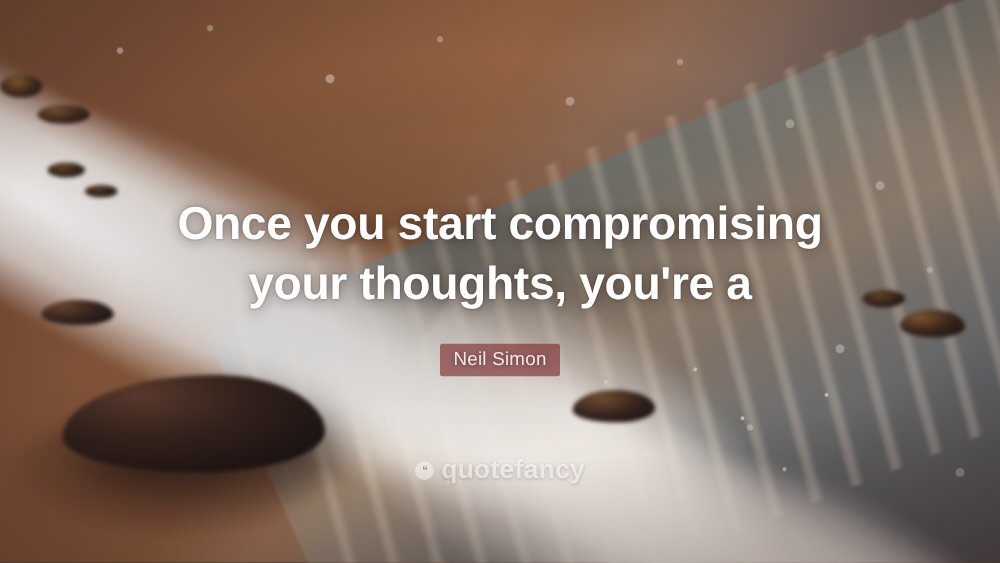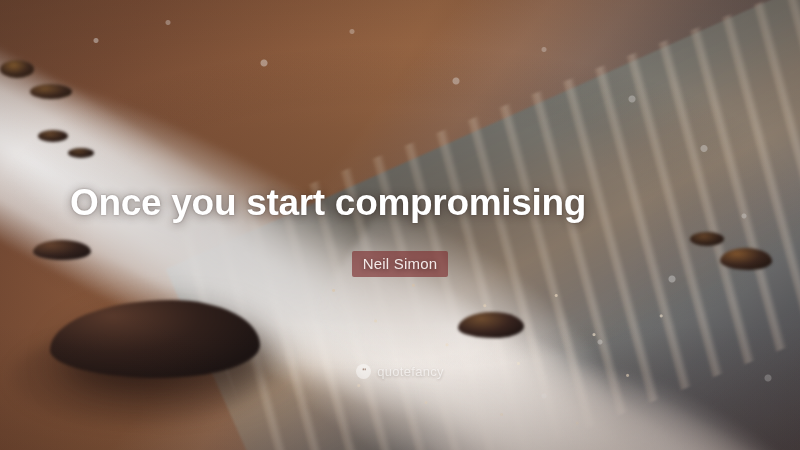--- a/index.html
+++ b/index.html
@@ -248,21 +248,21 @@
     inset: 0;
     display: flex;
     flex-direction: column;
     align-items: center;
     justify-content: center;
     padding-top: 6px;
   }
 
   .quote {
     width: 660px;
-    text-align: left;
+    text-align: center;
     color: #ffffff;
     font-size: 37px;
     line-height: 48px;
     font-weight: 700;
     letter-spacing: -0.3px;
     text-shadow: 0 1px 10px rgba(35,20,16,.45), 0 0 2px rgba(35,20,16,.35);
     margin: 0;
   }
   .quote .qline { display: block; white-space: nowrap; }
 
@@ -303,22 +303,22 @@
     align-items: center;
     justify-content: center;
     color: rgba(120,80,62,.95);
     font-size: 9px;
     font-weight: 700;
     line-height: 1;
     letter-spacing: -1px;
   }
   .wm-text {
     color: rgba(255,255,255,.80);
-    font-size: 13px;
-    font-weight: 400;
+    font-size: 21px;
+    font-weight: 700;
     letter-spacing: .3px;
     text-shadow: 0 1px 3px rgba(40,22,16,.4);
   }
 </style>
 </head>
 <body>
 
 <div id="stage">
 
   <div class="photo">
@@ -343,20 +343,21 @@
     <div class="rock rock-sm7"></div>
 
     <div class="layer grade"></div>
     <div class="layer scrim"></div>
   </div>
 
   <div class="content">
 
     <blockquote class="quote">
       <span class="qline">Once you start compromising</span>
+      <span class="qline">your thoughts, you're a</span>
     </blockquote>
 
     <div class="author-wrap">
       <span class="author">Neil Simon</span>
     </div>
 
   </div>
 
   <div class="watermark">
     <span class="wm-badge">“</span>

